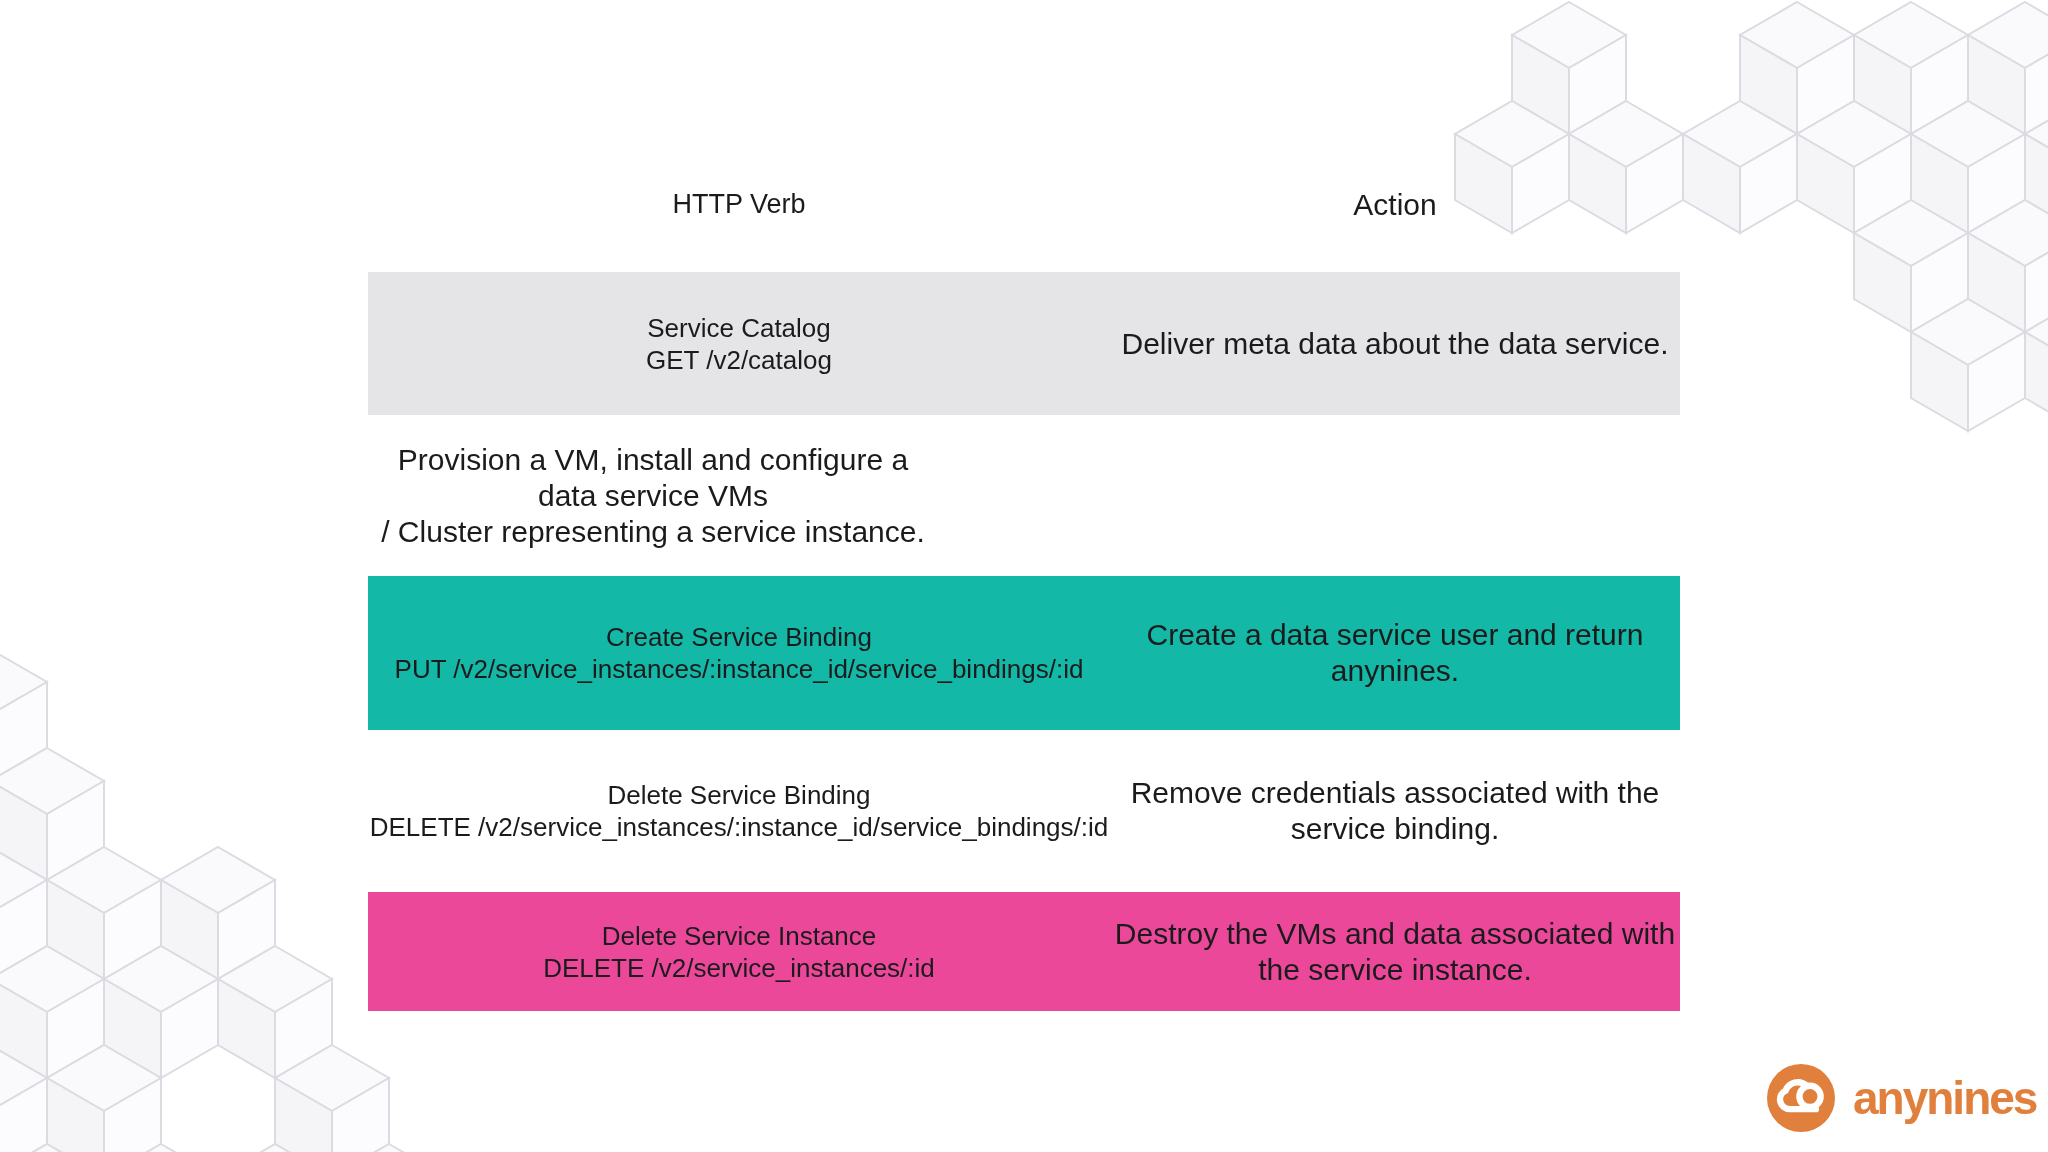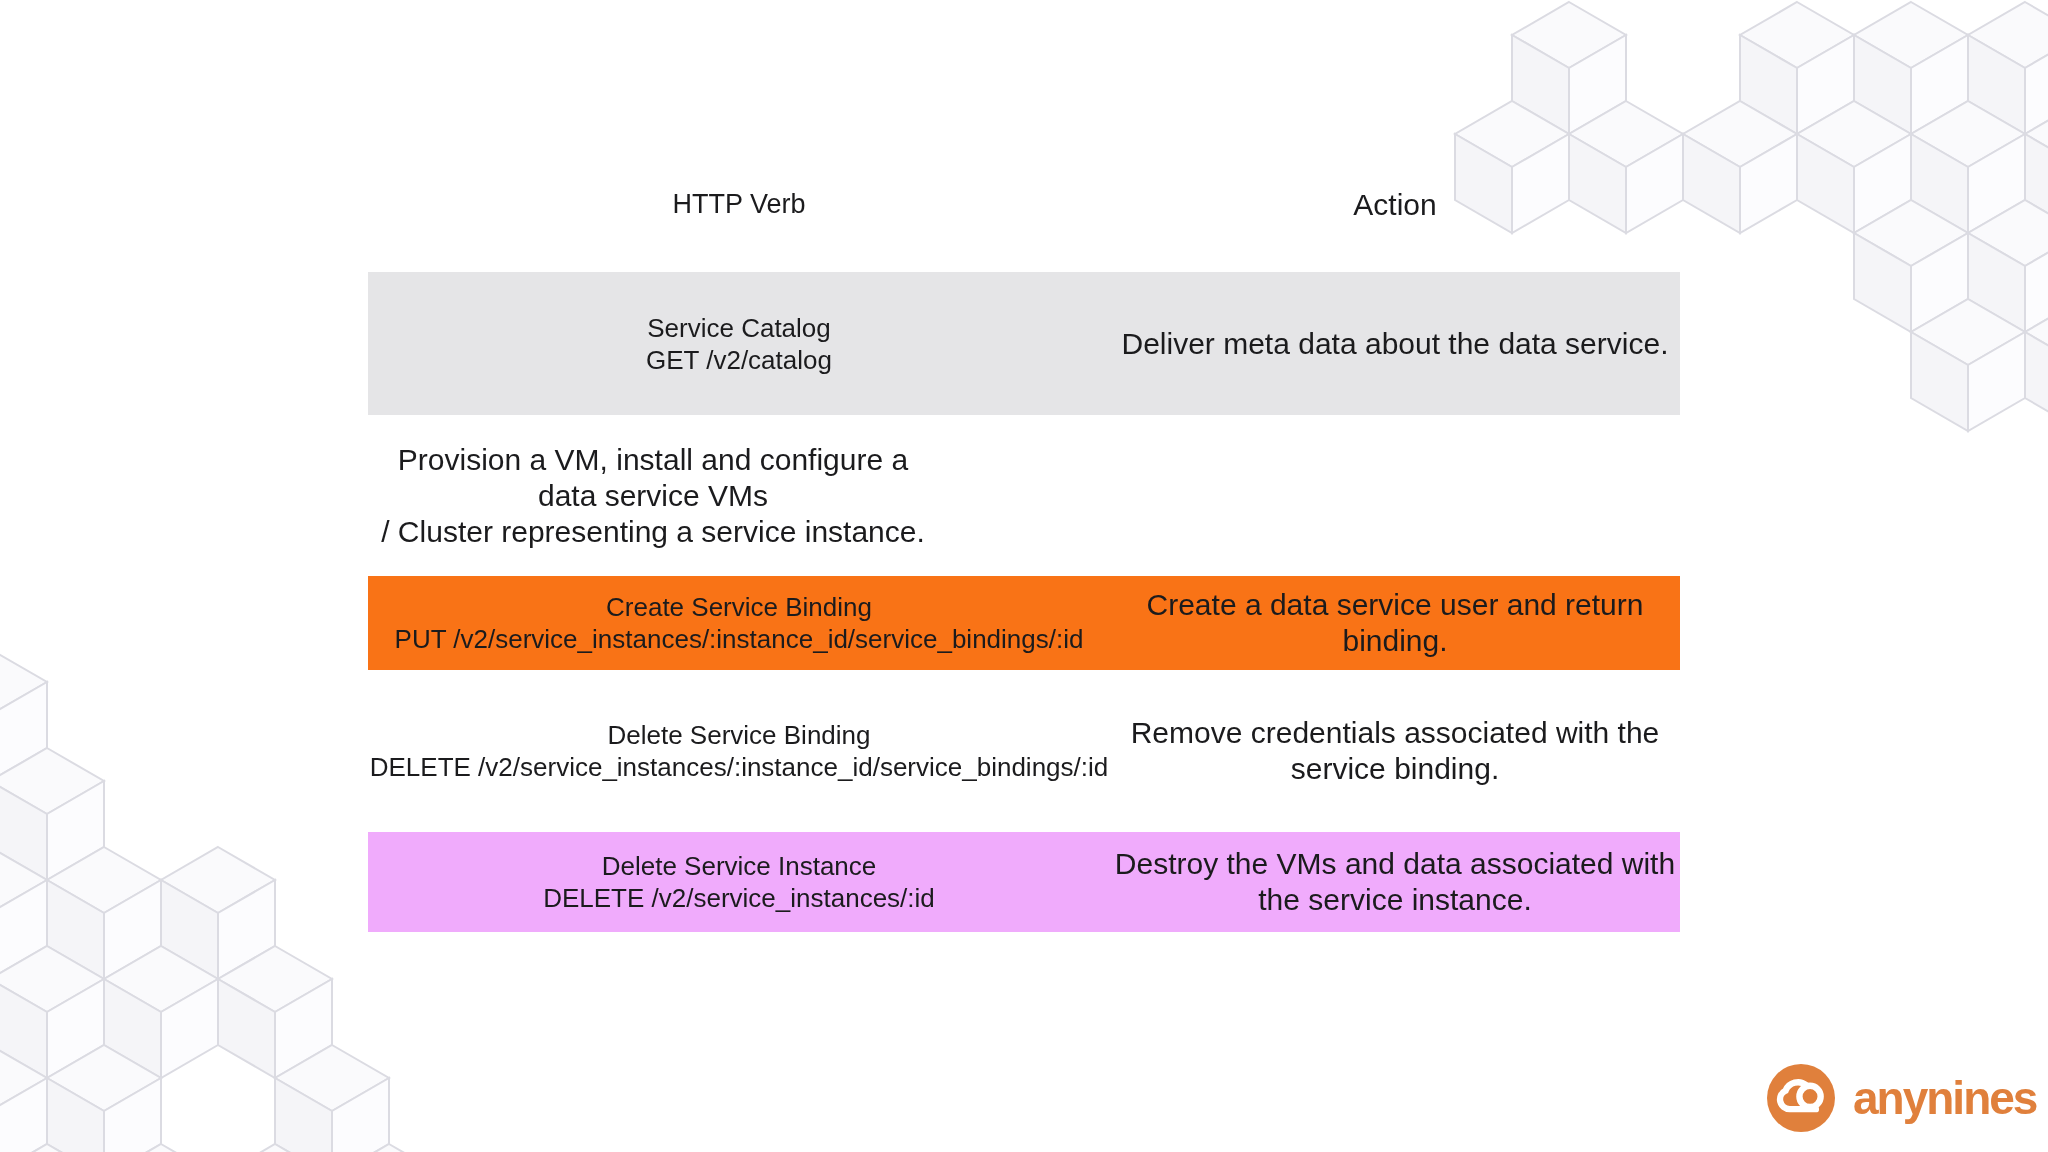--- a/index.html
+++ b/index.html
@@ -153,41 +153,41 @@
             <div>Deliver meta data about the data service.</div>
           </div>
         </div>
         <div class="row" style="height: 161px;">
           <div class="cell cell-action">
             <div>Provision a VM, install and configure a</div>
             <div>data service VMs</div>
             <div>/ Cluster representing a service instance.</div>
           </div>
         </div>
-        <div class="row shaded" style="height: 94px; background: #f97316;">
+        <div class="row shaded" style="height: 154px; background: #14b8a6;">
           <div class="cell cell-verb">
             <div>Create Service Binding</div>
             <div>PUT /v2/service_instances/:instance_id/service_bindings/:id</div>
           </div>
           <div class="cell cell-action">
             <div>Create a data service user and return</div>
-            <div>binding.</div>
+            <div>anynines.</div>
           </div>
         </div>
         <div class="row" style="height: 162px;">
           <div class="cell cell-verb">
             <div>Delete Service Binding</div>
             <div>DELETE /v2/service_instances/:instance_id/service_bindings/:id</div>
           </div>
           <div class="cell cell-action">
             <div>Remove credentials associated with the</div>
             <div>service binding.</div>
           </div>
         </div>
-        <div class="row shaded" style="height: 100px; background: #f0abfc;">
+        <div class="row shaded" style="height: 119px; background: #ec4899;">
           <div class="cell cell-verb">
             <div>Delete Service Instance</div>
             <div>DELETE /v2/service_instances/:id</div>
           </div>
           <div class="cell cell-action">
             <div>Destroy the VMs and data associated with</div>
             <div>the service instance.</div>
           </div>
         </div>
       </div>

